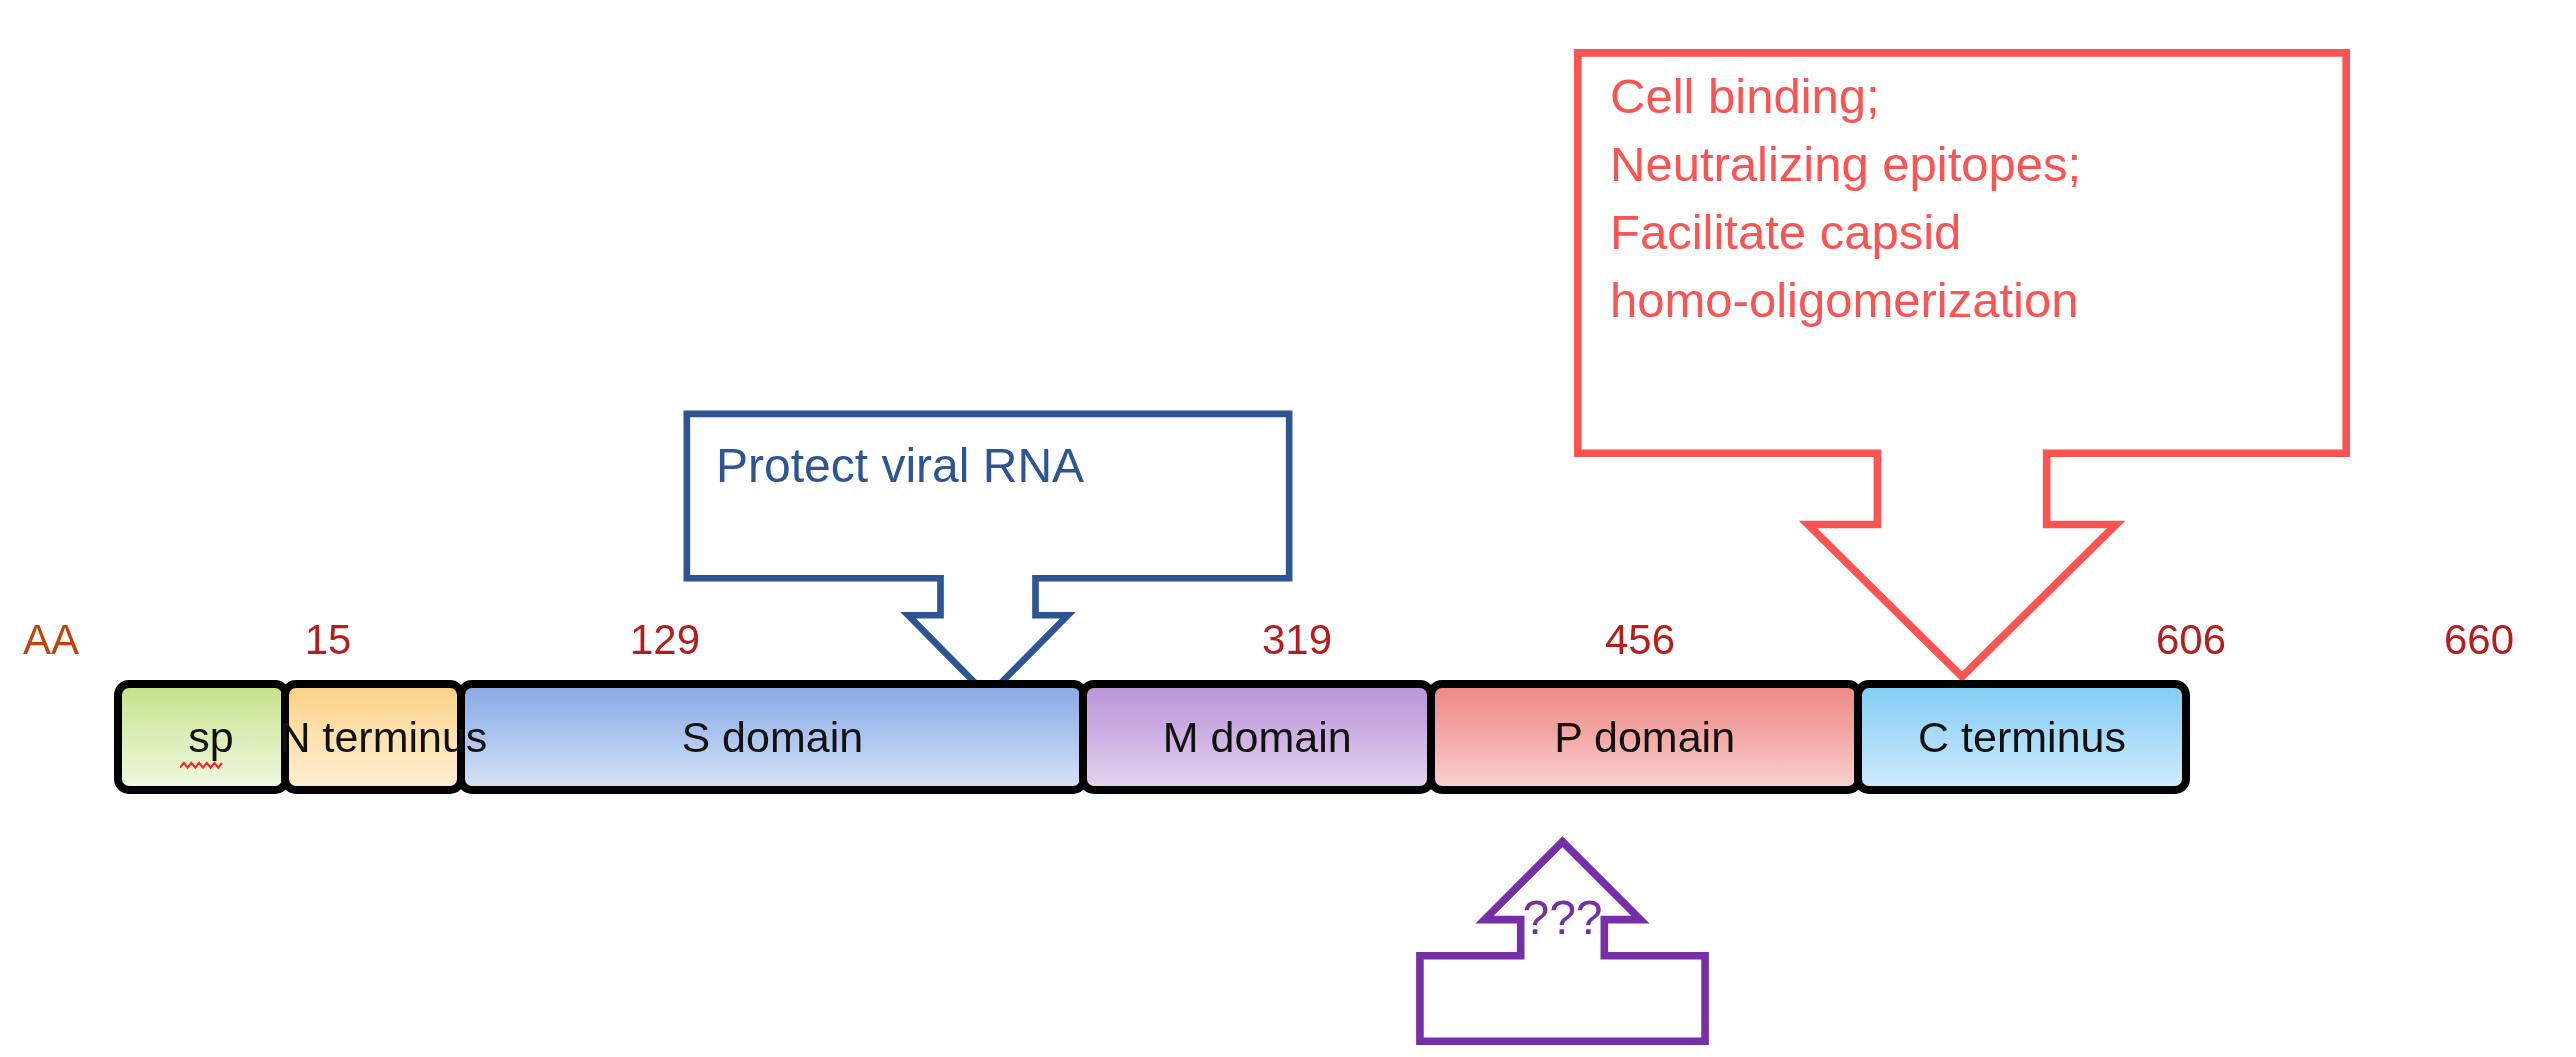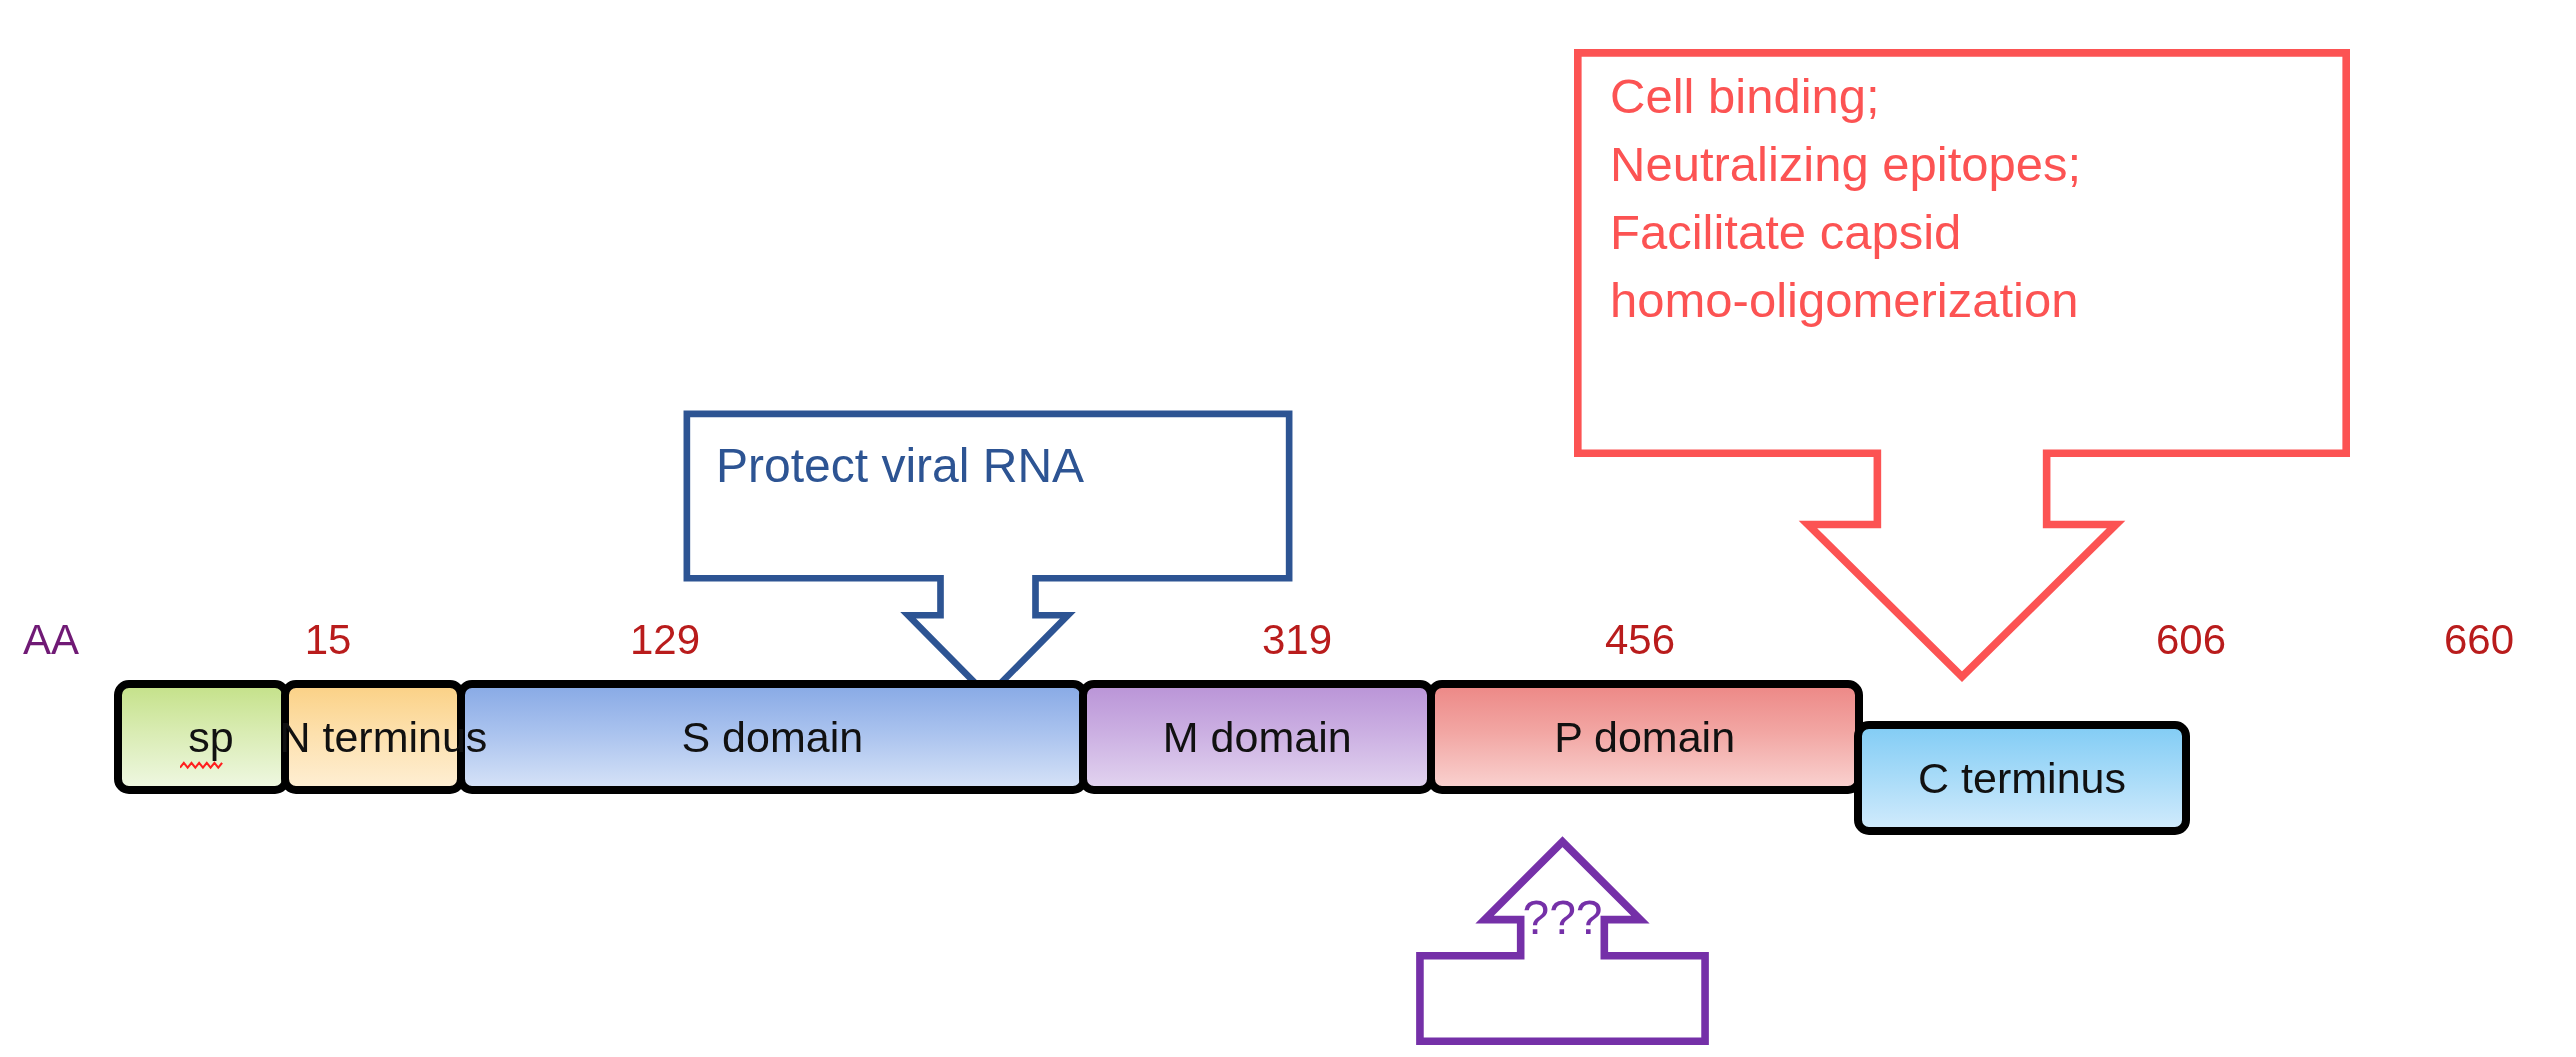--- a/index.html
+++ b/index.html
@@ -14,28 +14,28 @@
        display:flex;align-items:center;justify-content:center;
        margin-left:-8.6px;}
   .seg:first-child{margin-left:0;}
   .seg-label{font-size:43px;color:#111111;letter-spacing:0px;white-space:nowrap;
              position:relative;z-index:3;}
   .seg.sp      {background:linear-gradient(to bottom,#c6e28c 0%,#d9ecb3 45%,#eef7e0 100%);}
   .seg.nterm   {background:linear-gradient(to bottom,#fbd288 0%,#fde0ac 45%,#feeed2 100%);padding-left:20px;}
   .seg.sdom    {background:linear-gradient(to bottom,#8aabe6 0%,#a9c2ee 45%,#d4e1f7 100%);}
   .seg.mdom    {background:linear-gradient(to bottom,#bb96d8 0%,#cbafe2 45%,#e1d2ef 100%);}
   .seg.pdom    {background:linear-gradient(to bottom,#ed8a88 0%,#f2a6a3 45%,#f9d0ce 100%);}
-  .seg.cterm   {background:linear-gradient(to bottom,#84cdf5 0%,#a5daf8 45%,#cfeafc 100%);margin-top:41px;}
+  .seg.cterm   {background:linear-gradient(to bottom,#84cdf5 0%,#a5daf8 45%,#cfeafc 100%);}
   .sp-squiggle{position:absolute;left:50%;transform:translateX(-50%);bottom:16px;
                width:44px;height:8.6px;z-index:4;}
 
   
   .aa-num{position:absolute;font-size:42px;color:#b91c1c;white-space:nowrap;
           text-align:center;}
-  .aa-word{position:absolute;font-size:42px;color:#701a75;white-space:nowrap;}
+  .aa-word{position:absolute;font-size:42px;color:#c2410c;white-space:nowrap;}
 
   
   .callout{position:absolute;box-sizing:border-box;}
   .callout svg{position:absolute;left:0;top:0;overflow:visible;}
   .callout .ctext{position:absolute;box-sizing:border-box;}
   .ctext .line{white-space:nowrap;}
 
   #blue-callout .ctext{left:32px;top:25px;}
   #blue-callout .line{font-size:48px;color:#2d5493;line-height:59px;}
 

